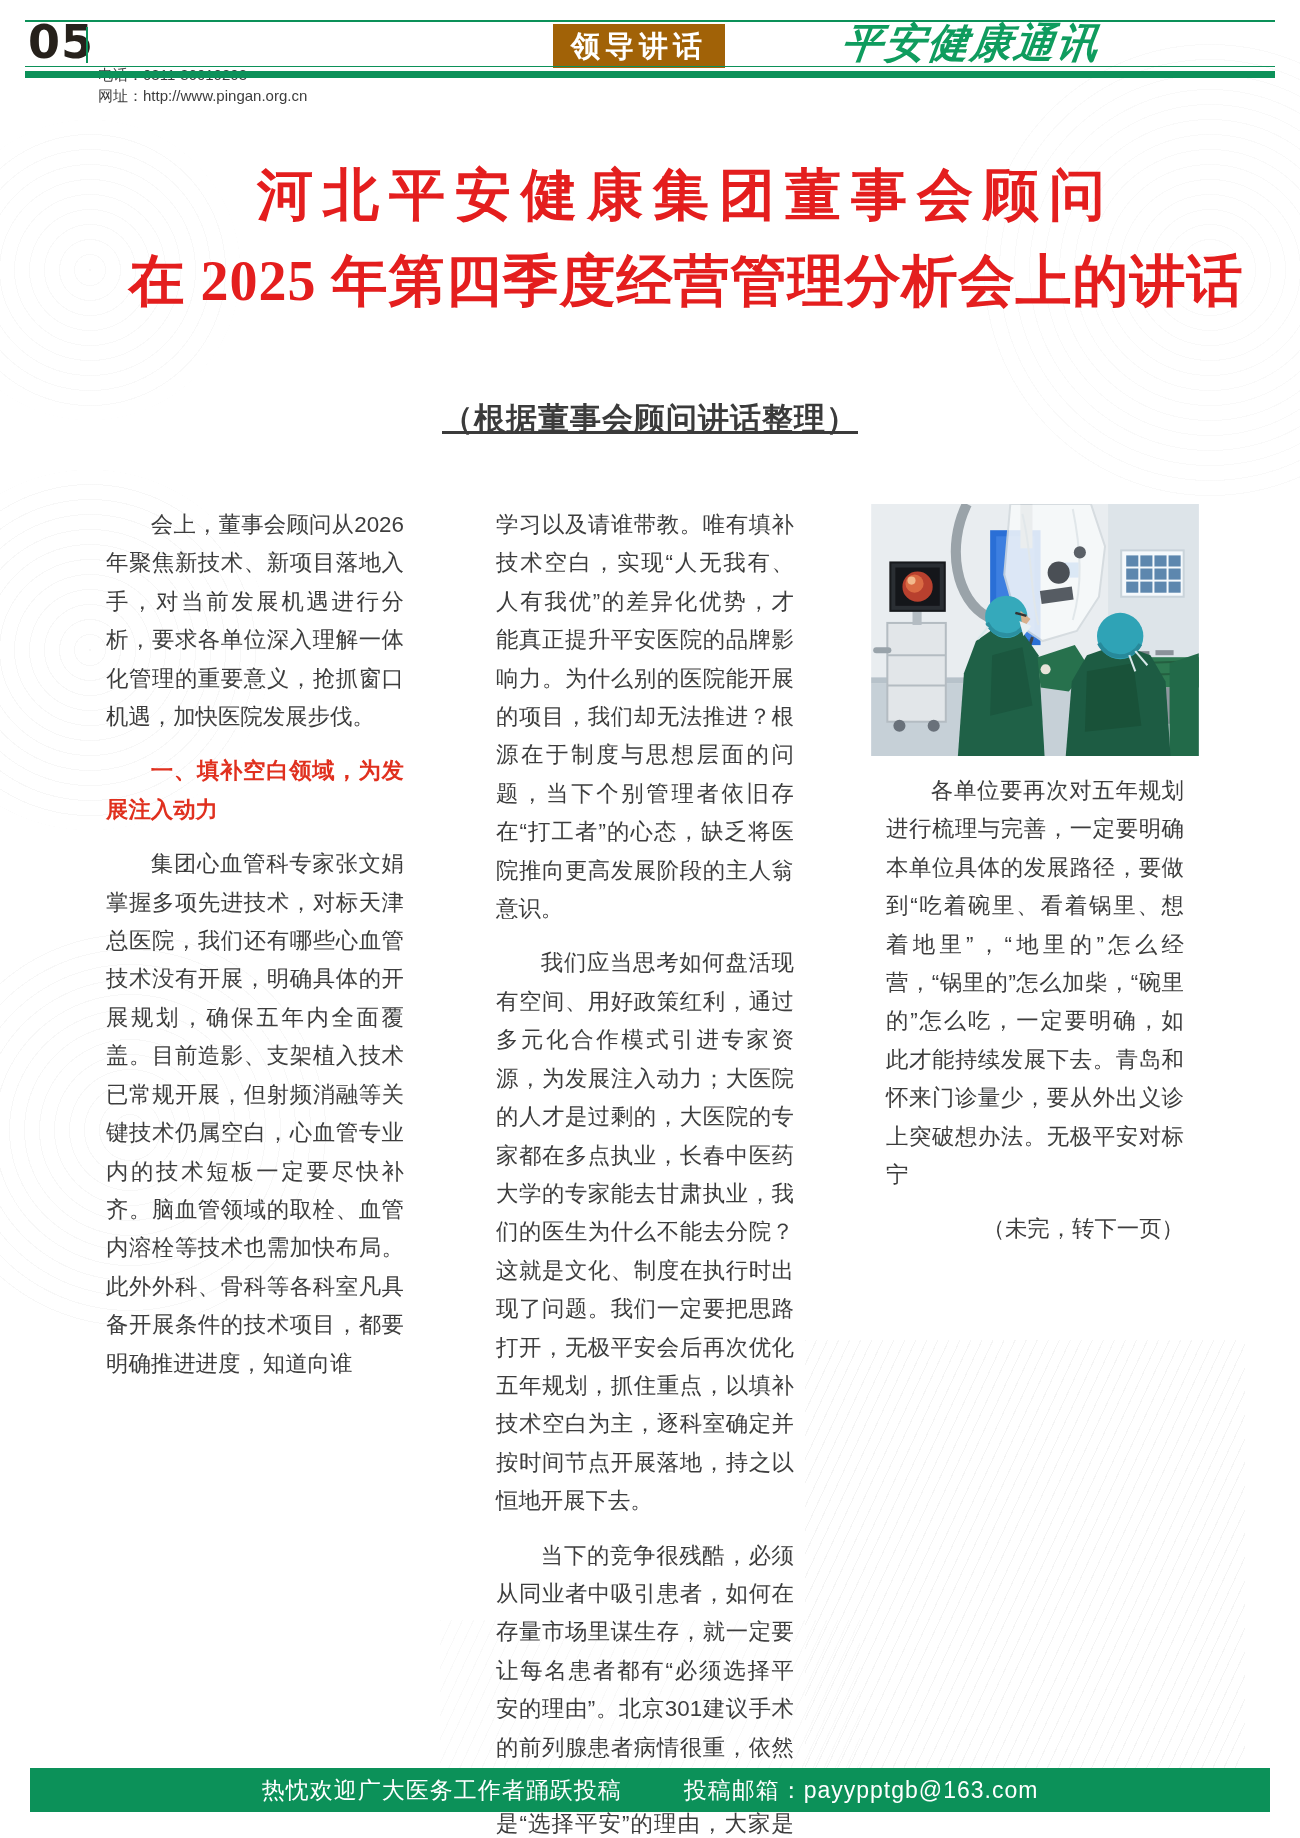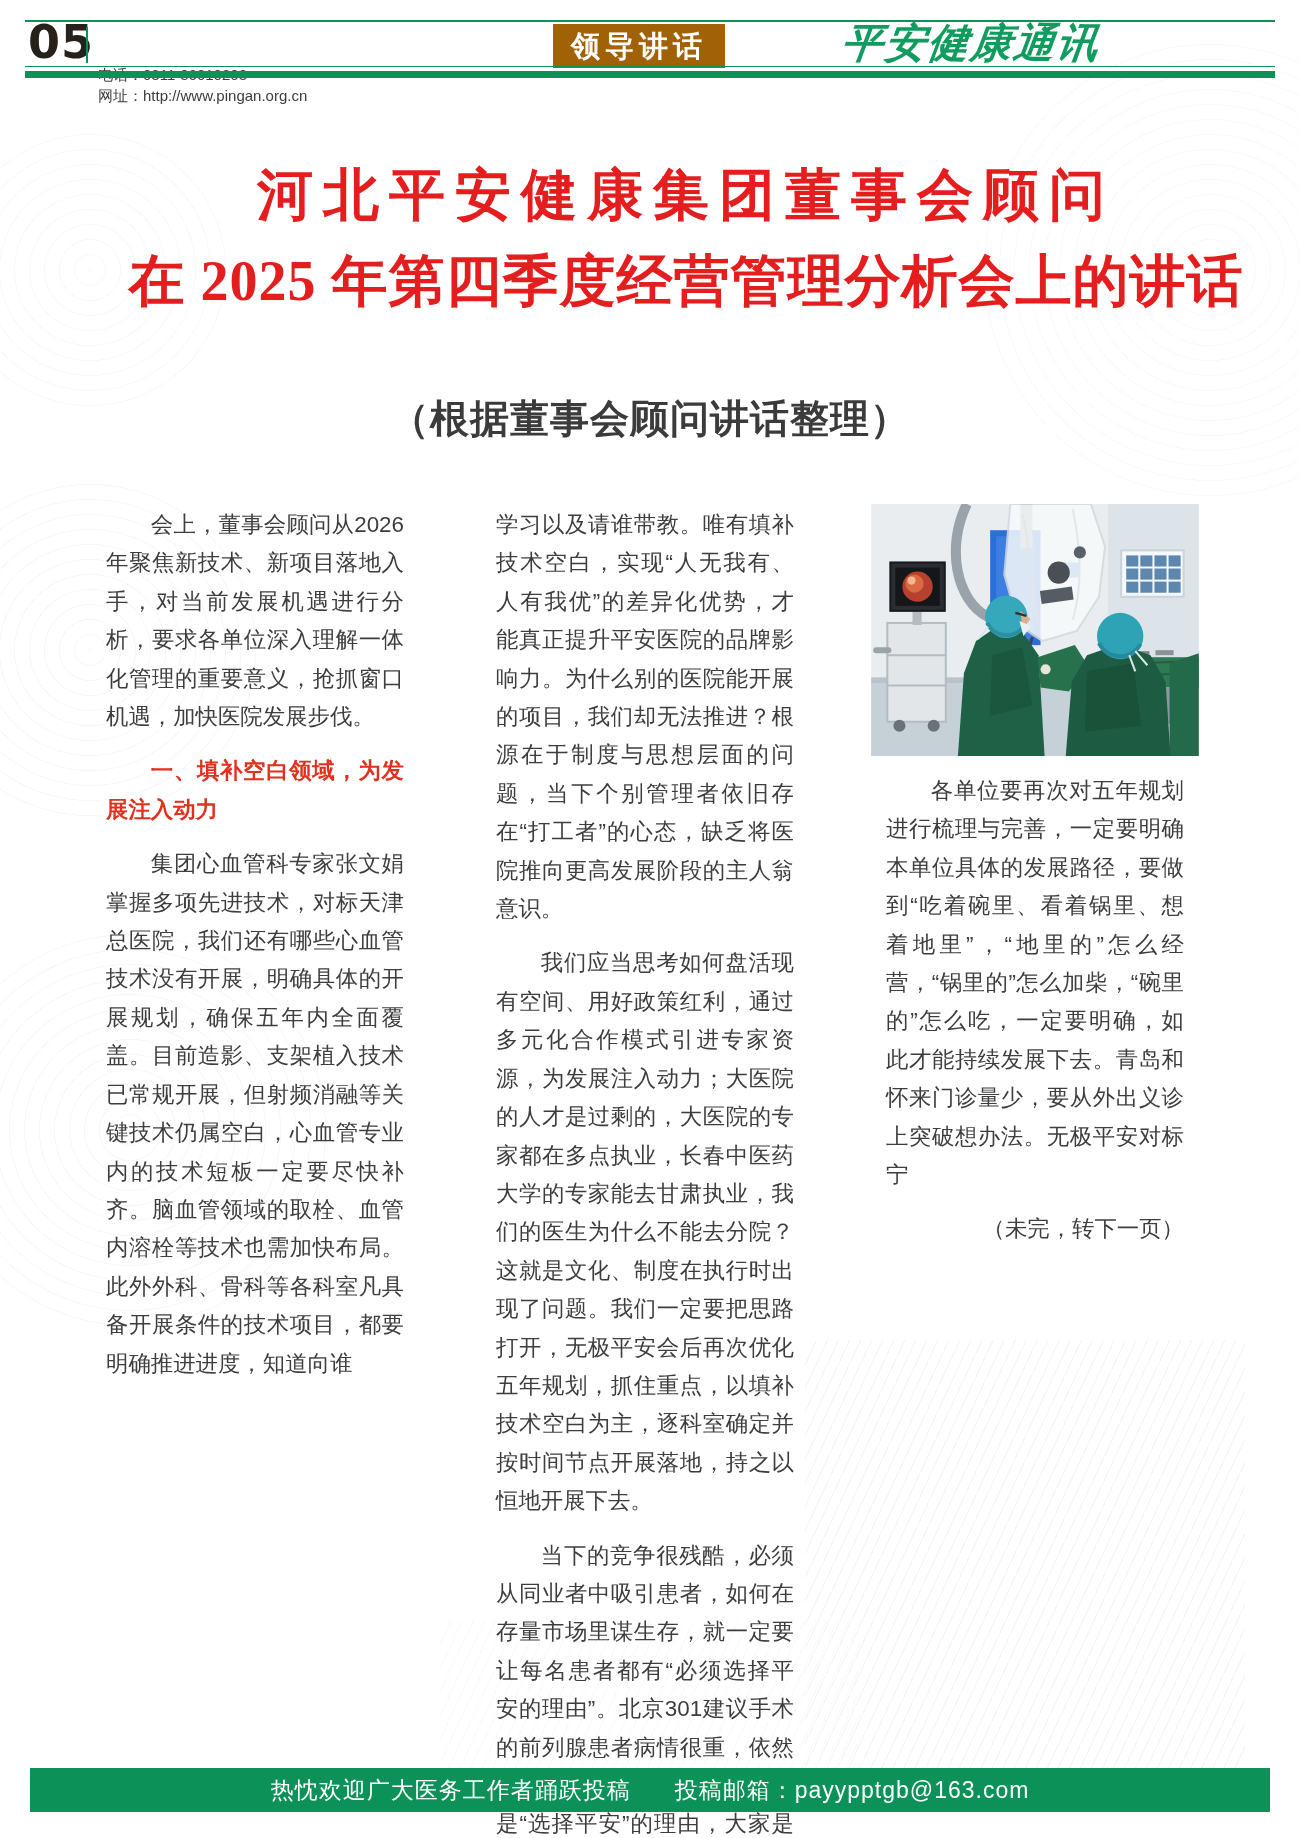--- a/index.html
+++ b/index.html
@@ -33,35 +33,35 @@
     text-align:center;line-height:44px;}
   .brand{position:absolute;right:200px;top:20px;z-index:2;
     font-family:"Liberation Serif","DejaVu Serif",serif;font-style:italic;font-weight:700;
     font-size:41px;line-height:46px;color:#0f9c5e;letter-spacing:2px;transform:skewX(-7deg);}
   
   .title{position:absolute;left:0;width:100%;text-align:center;z-index:1;
     font-family:"Liberation Serif","DejaVu Serif",serif;font-weight:700;color:#e41e1e;margin-left:36px;}
   .title1{top:160px;font-size:56px;line-height:70px;letter-spacing:10px;}
   .title2{top:246px;font-size:56px;line-height:70px;letter-spacing:1px;text-align:center;}
   .subtitle{position:absolute;left:0;top:400px;width:100%;text-align:center;z-index:1;
-    font-size:39px;line-height:38px;font-weight:700;color:#3b3b3b;letter-spacing:1px;}
+    font-size:31px;line-height:38px;font-weight:700;color:#3b3b3b;letter-spacing:1px;text-decoration:underline;}
   
   .columns{position:absolute;left:90px;top:490px;width:1110px;z-index:1;
     display:flex;justify-content:space-between;}
   .col{width:330px;flex:0 0 330px;font-size:22.4px;line-height:38.4px;text-align:justify;}
   .col p{margin:16px;text-align:justify;}
   .indent{text-indent:2em;}
   .sub-heading{color:#e0301e;font-weight:700;}
   .note{text-align:right !important;margin-top:2px !important;}
   figure.photo{margin:14px 0 11px 0;padding:0;width:330px;height:252px;}
   figure.photo svg{display:block;width:330px;height:252px;}
   
   .footbar{position:absolute;left:30px;right:30px;top:1768px;height:44px;z-index:2;
     background:#0c9159;color:#ffffff;display:flex;align-items:center;justify-content:center;
-    font-size:23px;letter-spacing:1px;}
+    font-size:23px;letter-spacing:1px;gap:9px;}
   .footbar .gap{display:inline-block;width:44px;}
 </style>
 </head>
 <body>
 
 <div class="page">
 
   <div class="deco rings rings-title"></div>
   <div class="deco rings rings-mid"></div>
   <div class="deco rings rings-low"></div>

